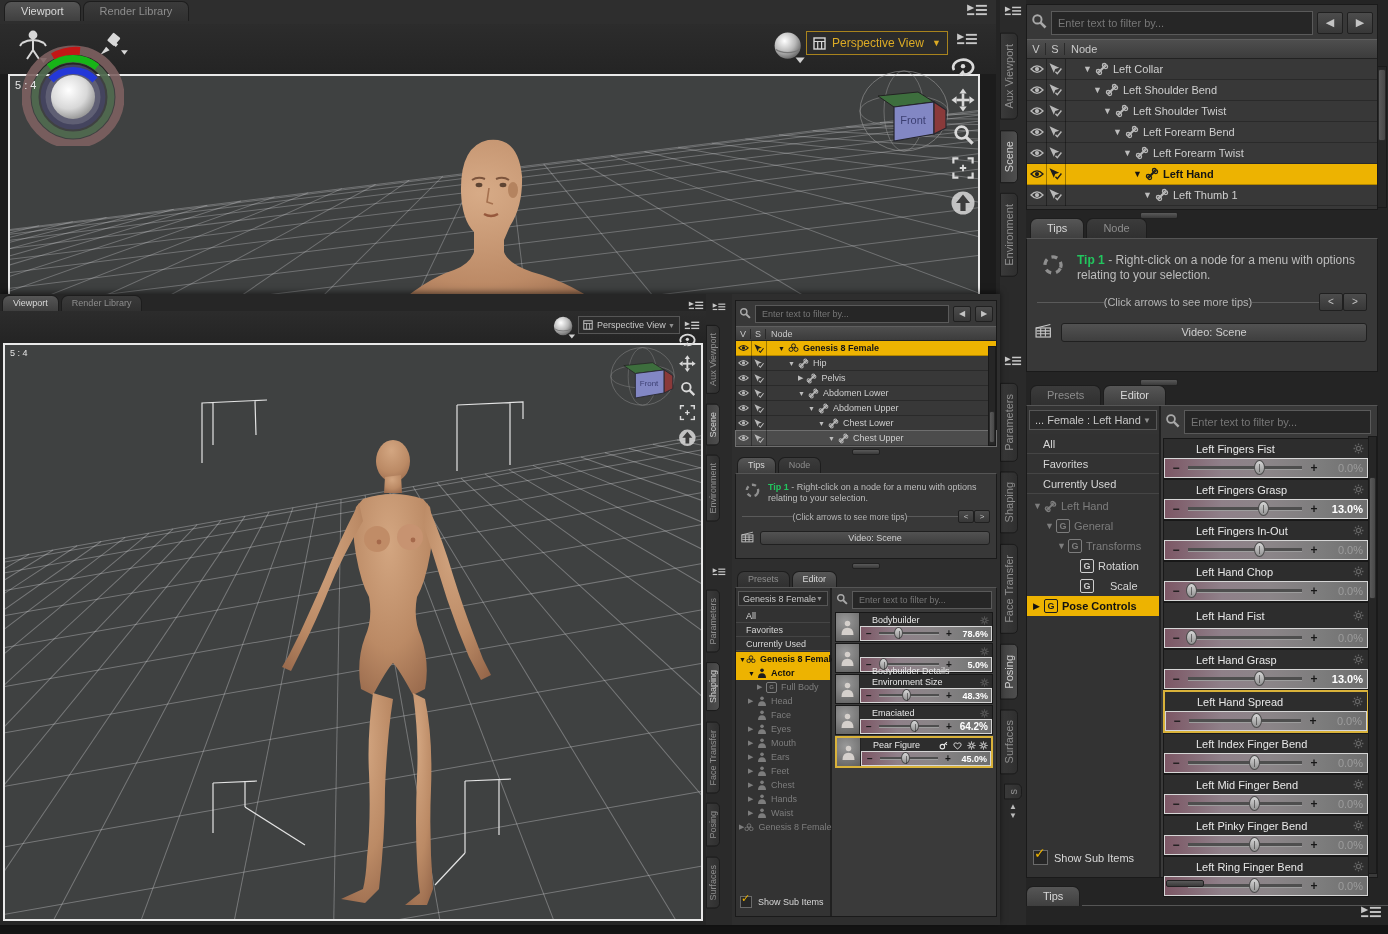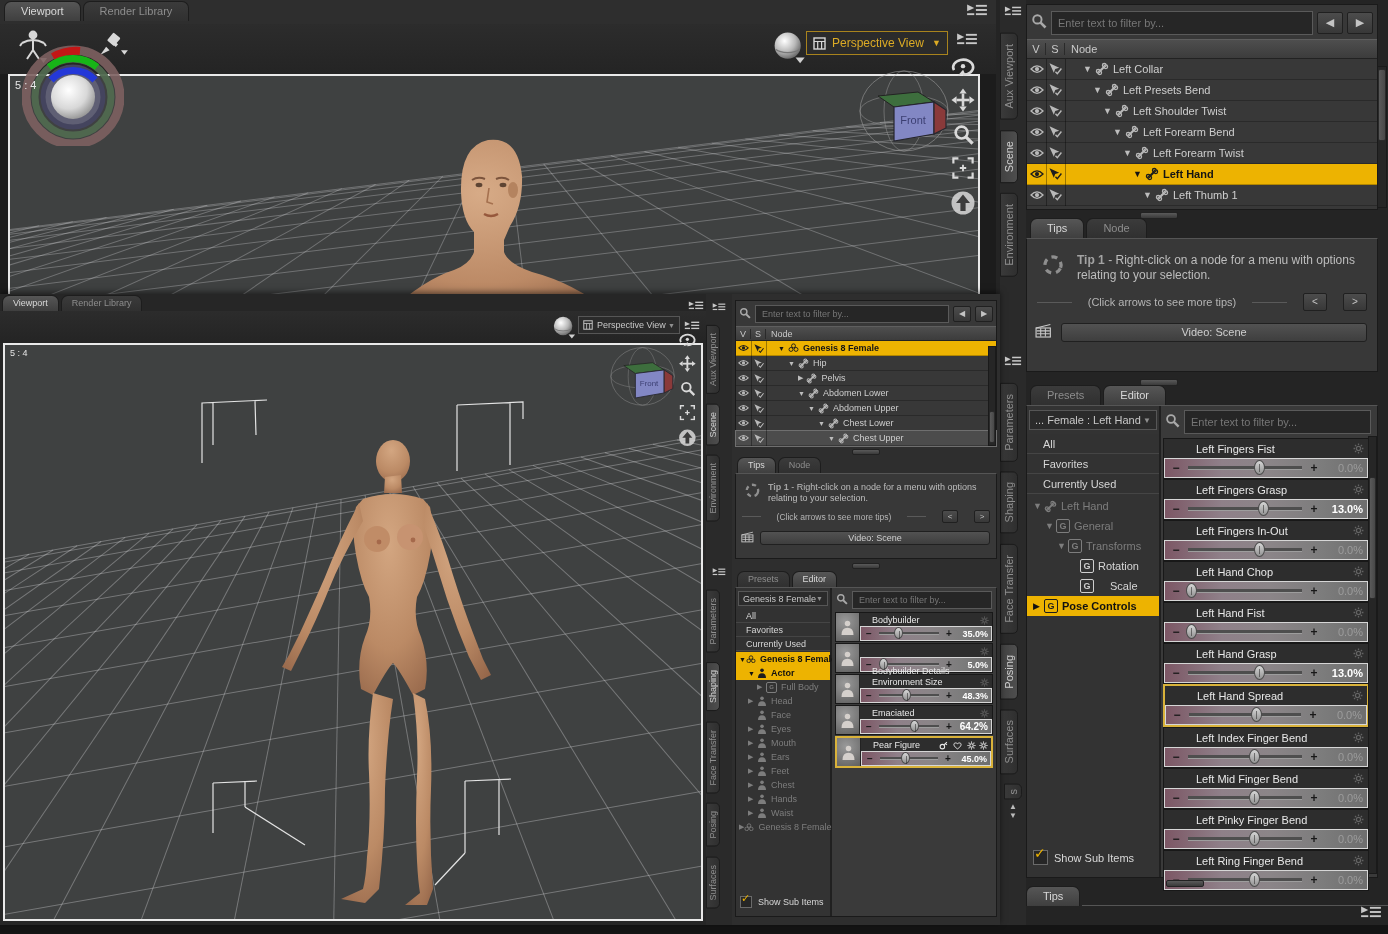--- a/index.html
+++ b/index.html
@@ -33,22 +33,22 @@
   .srow .cv,.srow .cs{flex:none;display:inline-flex;justify-content:center;align-items:center;}
   .srow .arr{color:#bdbdbd;flex:none;}
   .srow .lbl{white-space:nowrap;color:#cfcfcf;}
   .srow.sel{background:#edb301;}
   .srow.sel .lbl{color:#141414;font-weight:bold;}
   .srow.sel .arr{color:#141414;}
   .srow.cur{background:#4c4c4c;outline:1px solid #6f6f6f;}
   .nico{display:inline-flex;align-items:center;justify-content:center;flex:none;}
   
   .tipbody{color:#bdbdbd;}
-  .tipbody b{color:#a3a3a3;}
-  .hintline{display:flex;align-items:center;gap:16px;color:#b5b5b5;}
+  .tipbody b{color:#22c55e;}
+  .hintline{display:flex;align-items:center;gap:0;color:#b5b5b5;}
   .hintline .hr{flex:1;height:1px;background:#5a5a5a;}
   .videobtn{background:linear-gradient(#525252,#3e3e3e);border:1px solid #202020;border-radius:3px;color:#cfcfcf;text-align:center;}
   
   .plist .prow{border-bottom:1px solid #454545;display:flex;align-items:center;color:#d6d6d6;background:#323232;}
   .ptree .prow{border-bottom:none;background:transparent;}
   .prow .arr{color:#bdbdbd;}
   .prow.dim .tlabel,.prow.dim .arr{color:#7d7d7d;}
   .prow.sel{background:#edb301;color:#111;}
   .prow.sel .tlabel{color:#111;font-weight:bold;}
   .prow.sel .arr{color:#111;}
@@ -363,21 +363,21 @@
             <svg width="14" height="14" viewBox="0 0 13 13">
               <g stroke="#b9b9b9" fill="none" stroke-width="1.2">
                 <circle cx="3" cy="8.6" r="1.7"></circle>
                 <circle cx="4.4" cy="10" r="1.7"></circle>
                 <circle cx="8.6" cy="3" r="1.7"></circle>
                 <circle cx="10" cy="4.4" r="1.7"></circle>
                 <path d="M4.4 8.6 L8.6 4.4" stroke-width="2"></path>
               </g>
             </svg>
           </span>
-          <span class="lbl">Left Presets Bend</span>
+          <span class="lbl">Left Shoulder Bend</span>
         </div>
         <div class="srow" style="height: 20px; font-size: 11px;">
           <span class="cv" style="width:19px">
             <svg width="14" height="10.08" viewBox="0 0 14 10">
               <path d="M1 5 Q7 -1.5 13 5 Q7 11.5 1 5 Z" fill="none" stroke="#b9b9b9" stroke-width="1.3"></path>
               <circle cx="7" cy="5" r="2.1" fill="#b9b9b9"></circle>
             </svg>
           </span>
           <span class="cs" style="width:19px">
             <svg width="13" height="11.700000000000001" viewBox="0 0 13 11">
@@ -720,21 +720,21 @@
               <div class="srowslider" style="height:20px;padding:0 4px;">
                 <span class="sminus" style="width:14px;font-size:12px;">−</span>
                 <div class="strack">
                   <div class="shandle" style="left:3%"></div>
                 </div>
                 <span class="splus" style="width:14px;font-size:12px;">+</span>
                 <span class="sval" style="width:42px;font-size:11px;">0.0%</span>
               </div>
             </div>
             <div class="pitem">
-              <div class="plabelrow" style="height:19px;padding:0 4px 0 32px;">
+              <div class="plabelrow" style="height:25px;padding:0 4px 0 32px;">
                 <span class="plabel" style="font-size:11px;">Left Hand Fist</span>
                 <span class="gearbox">
                   <span><svg width="11" height="11" viewBox="0 0 12 12">
                       <g stroke="#636363" fill="none" stroke-width="1.4">
                         <circle cx="6" cy="6" r="2.3"></circle>
                         <path d="M6 0.6 V2.3 M6 9.7 V11.4 M0.6 6 H2.3 M9.7 6 H11.4 M2.2 2.2 L3.4 3.4 M9.8 9.8 L8.6 8.6 M9.8 2.2 L8.6 3.4 M2.2 9.8 L3.4 8.6"></path>
                       </g>
                     </svg></span>
                 </span>
               </div>
@@ -1531,21 +1531,21 @@
                             </g>
                           </svg></span>
                       </span>
                     </div>
                     <div class="srowslider" style="height:15px;padding:0 3px;">
                       <span class="sminus" style="width:10px;font-size:10px;">−</span>
                       <div class="strack" style="height:2px;">
                         <div class="shandle" style="left:33%;width:9px;height:12px;top:-5px;"></div>
                       </div>
                       <span class="splus" style="width:10px;font-size:10px;">+</span>
-                      <span class="sval strong" style="width:34px;font-size:9px;">35.0%</span>
+                      <span class="sval strong" style="width:34px;font-size:9px;">78.6%</span>
                     </div>
                   </div>
                 </div>
                 <div class="pitem" style="display: flex; margin-bottom: 1px;">
                   <div style="width:23px;background:radial-gradient(circle at 40% 30%,#9a9a9a,#5f5f5f);border-right:1px solid #222;display:flex;align-items:center;justify-content:center;">
                     <svg width="15" height="15" viewBox="0 0 12 12">
                       <circle cx="6" cy="2.8" r="2.2" fill="#d5d0cc"></circle>
                       <path d="M1.2 12 Q1.2 6.2 6 6.2 Q10.8 6.2 10.8 12 Z" fill="#d5d0cc"></path>
                     </svg>
                   </div>

